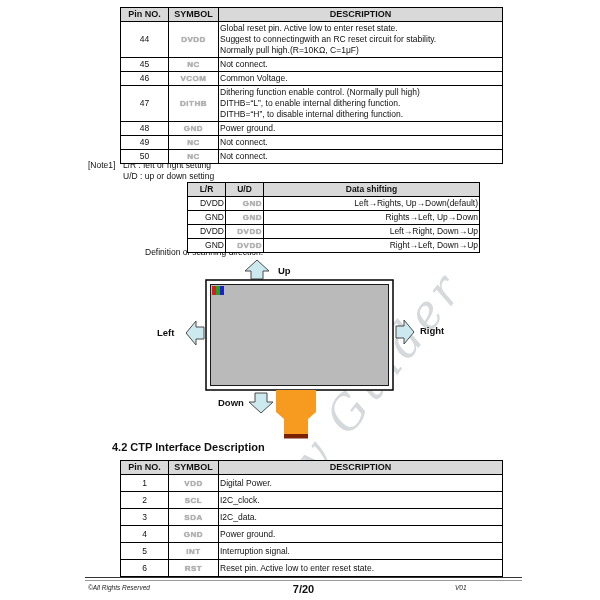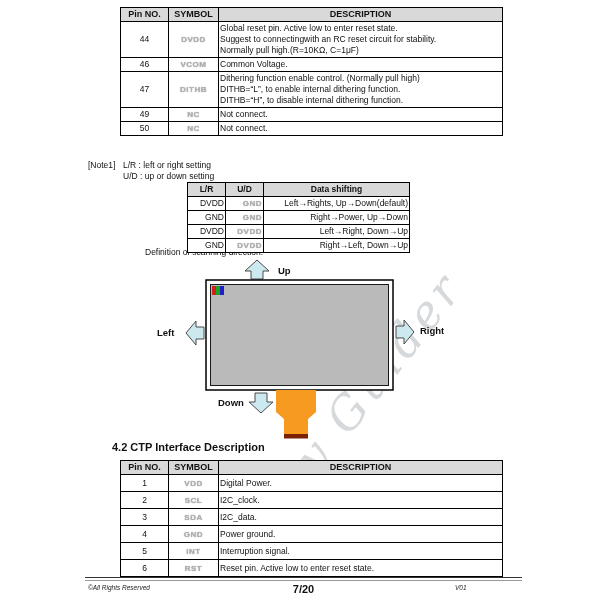--- a/index.html
+++ b/index.html
@@ -22,21 +22,21 @@
     background:#d9d9d9;font-weight:bold;text-align:center;font-size:9px;
   }
   td.c{text-align:center;}
   td.desc{text-align:left;white-space:pre-line;padding-left:6px;}
   td.sym{
     text-align:center;font-weight:bold;color:#b2b2b2;
     text-shadow:0 0 1px #8f8f8f;letter-spacing:0.5px;font-size:8px;
   }
   #pin-table{left:120px;top:7px;width:383px;}
   #pin-table td{height:11px;}
-  #shift-table{left:187px;top:182px;width:223px;}
+  #shift-table{left:187px;top:182px;width:293px;}
   #shift-table td{height:10px;text-align:right;}
   #shift-table th{font-size:8.5px;}
   #ctp-table{left:120px;top:460px;width:383px;}
   #ctp-table td{height:14px;}
   
   .note-tag{left:88px;top:160px;font-size:8.5px;}
   .note-lines{left:123px;top:160px;font-size:8.5px;line-height:11px;white-space:pre-line;}
   .scan-title{left:145px;top:247px;font-size:8.5px;}
   .sec-heading{left:112px;top:441px;font-size:11px;font-weight:bold;}
   .dir-label{font-weight:bold;font-size:9.5px;z-index:4;}
@@ -76,30 +76,40 @@
     <th>DESCRIPTION</th>
   </tr>
   <tr>
     <td class="c">44</td>
     <td class="sym">DVDD</td>
     <td class="desc">Global reset pin. Active low to enter reset state.
 Suggest to connectingwith an RC reset circuit for stability.
 Normally pull high.(R=10KΩ, C=1μF)</td>
   </tr>
   <tr>
+    <td class="c">45</td>
+    <td class="sym">NC</td>
+    <td class="desc">Not connect.</td>
+  </tr>
+  <tr>
     <td class="c">46</td>
     <td class="sym">VCOM</td>
     <td class="desc">Common Voltage.</td>
   </tr>
   <tr>
     <td class="c">47</td>
     <td class="sym">DITHB</td>
     <td class="desc">Dithering function enable control. (Normally pull high)
 DITHB=“L”, to enable internal dithering function.
 DITHB=“H”, to disable internal dithering function.</td>
+  </tr>
+  <tr>
+    <td class="c">48</td>
+    <td class="sym">GND</td>
+    <td class="desc">Power ground.</td>
   </tr>
   <tr>
     <td class="c">49</td>
     <td class="sym">NC</td>
     <td class="desc">Not connect.</td>
   </tr>
   <tr>
     <td class="c">50</td>
     <td class="sym">NC</td>
     <td class="desc">Not connect.</td>
@@ -124,21 +134,21 @@
     <th>Data shifting</th>
   </tr>
   <tr>
     <td>DVDD</td>
     <td class="sym">GND</td>
     <td>Left→Rights, Up→Down(default)</td>
   </tr>
   <tr>
     <td>GND</td>
     <td class="sym">GND</td>
-    <td>Right→Power,  Up→Down</td>
+    <td>Rights→Left,  Up→Down</td>
   </tr>
   <tr>
     <td>DVDD</td>
     <td class="sym">DVDD</td>
     <td>Left→Right,  Down→Up</td>
   </tr>
   <tr>
     <td>GND</td>
     <td class="sym">DVDD</td>
     <td>Right→Left,  Down→Up</td>

